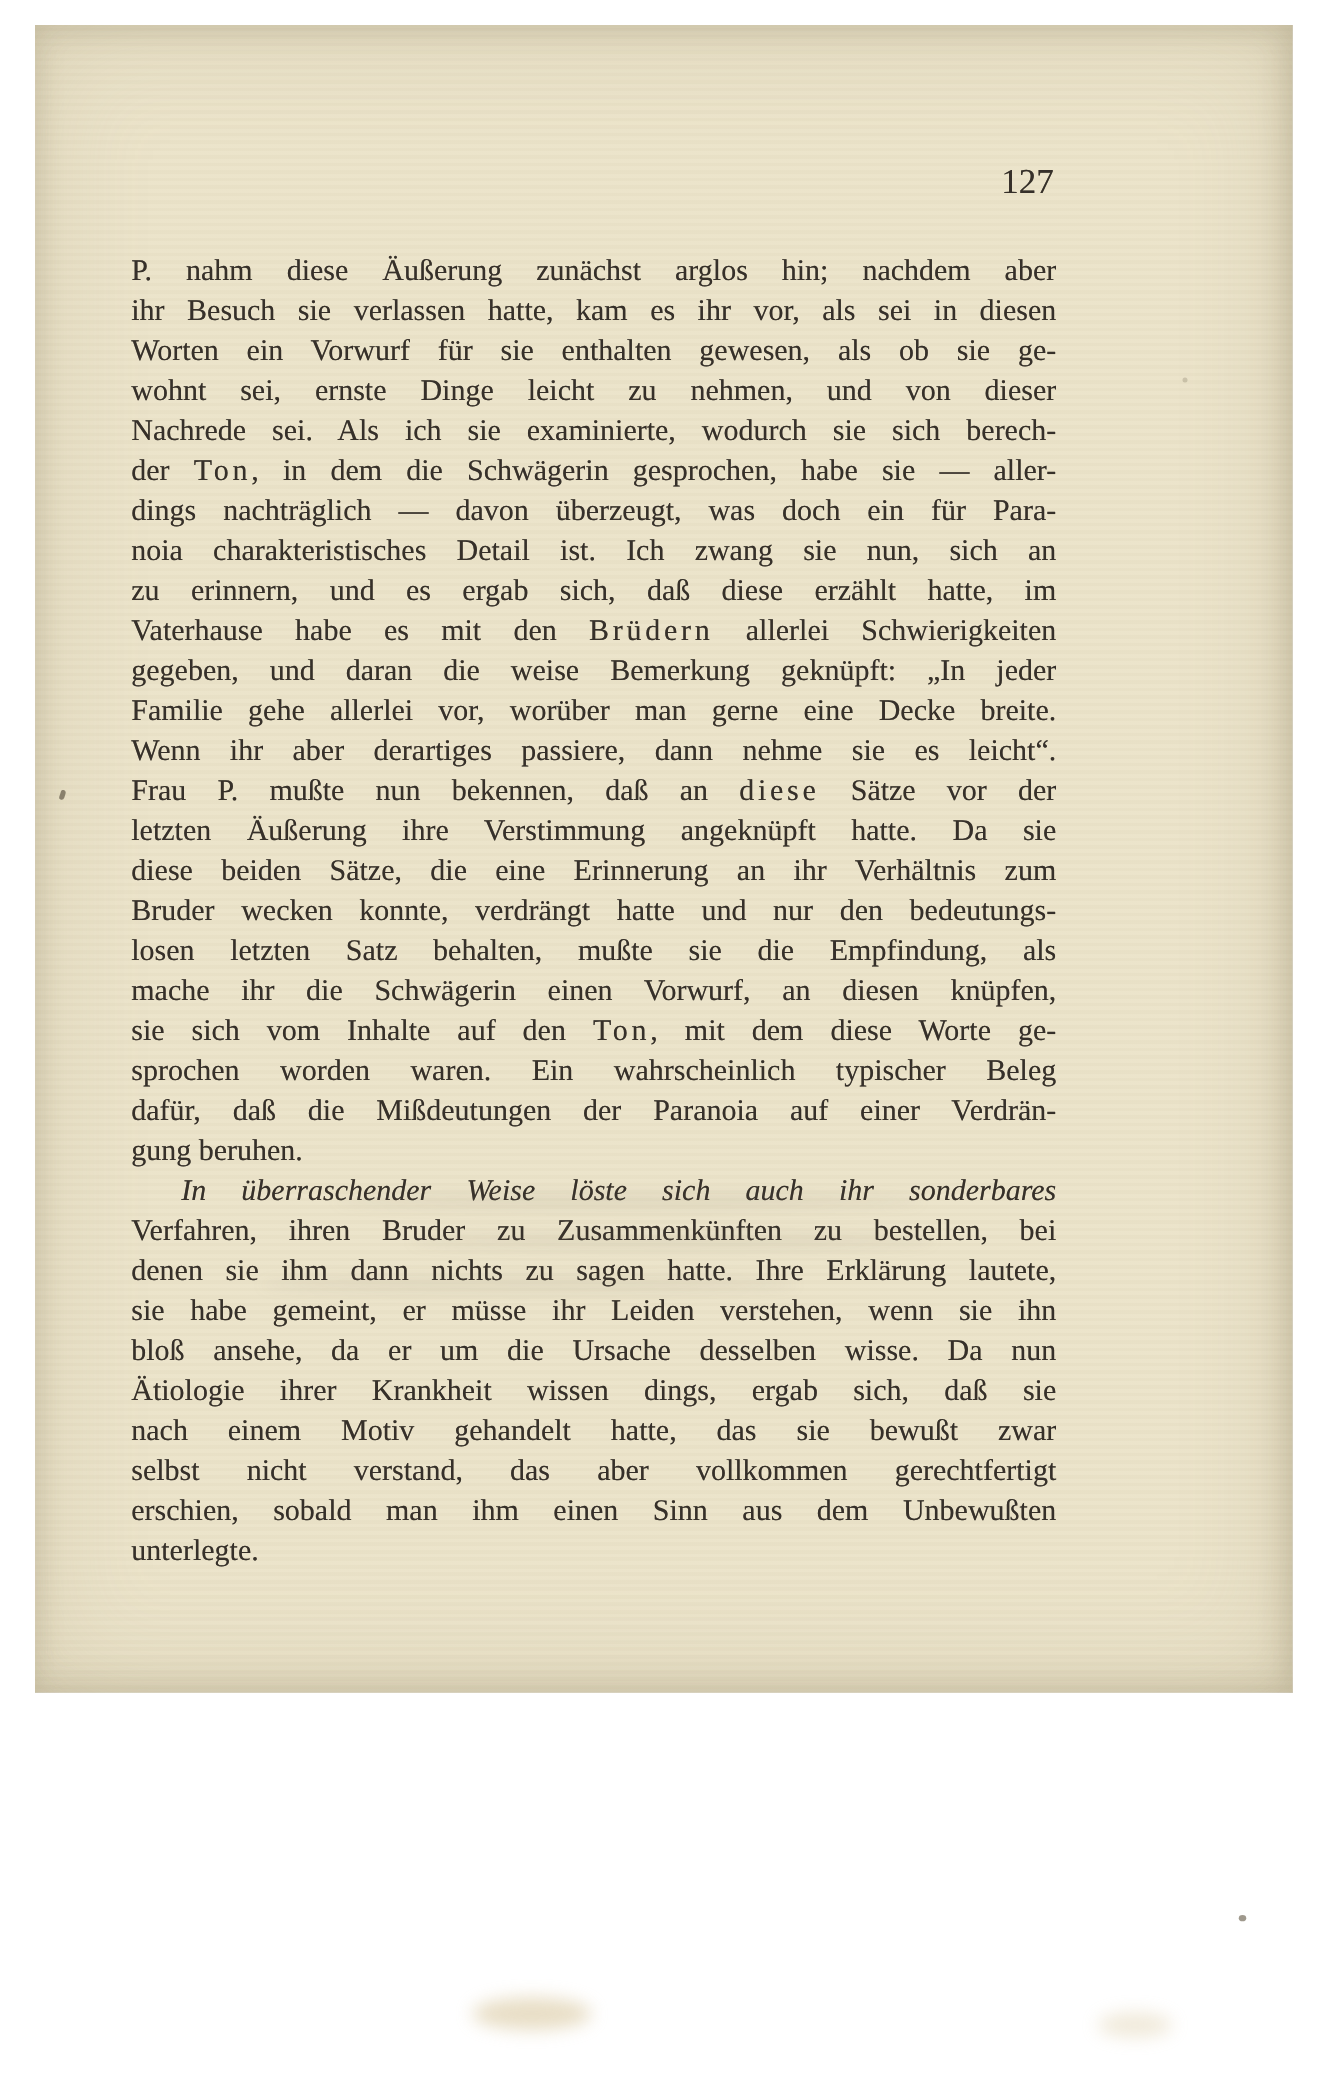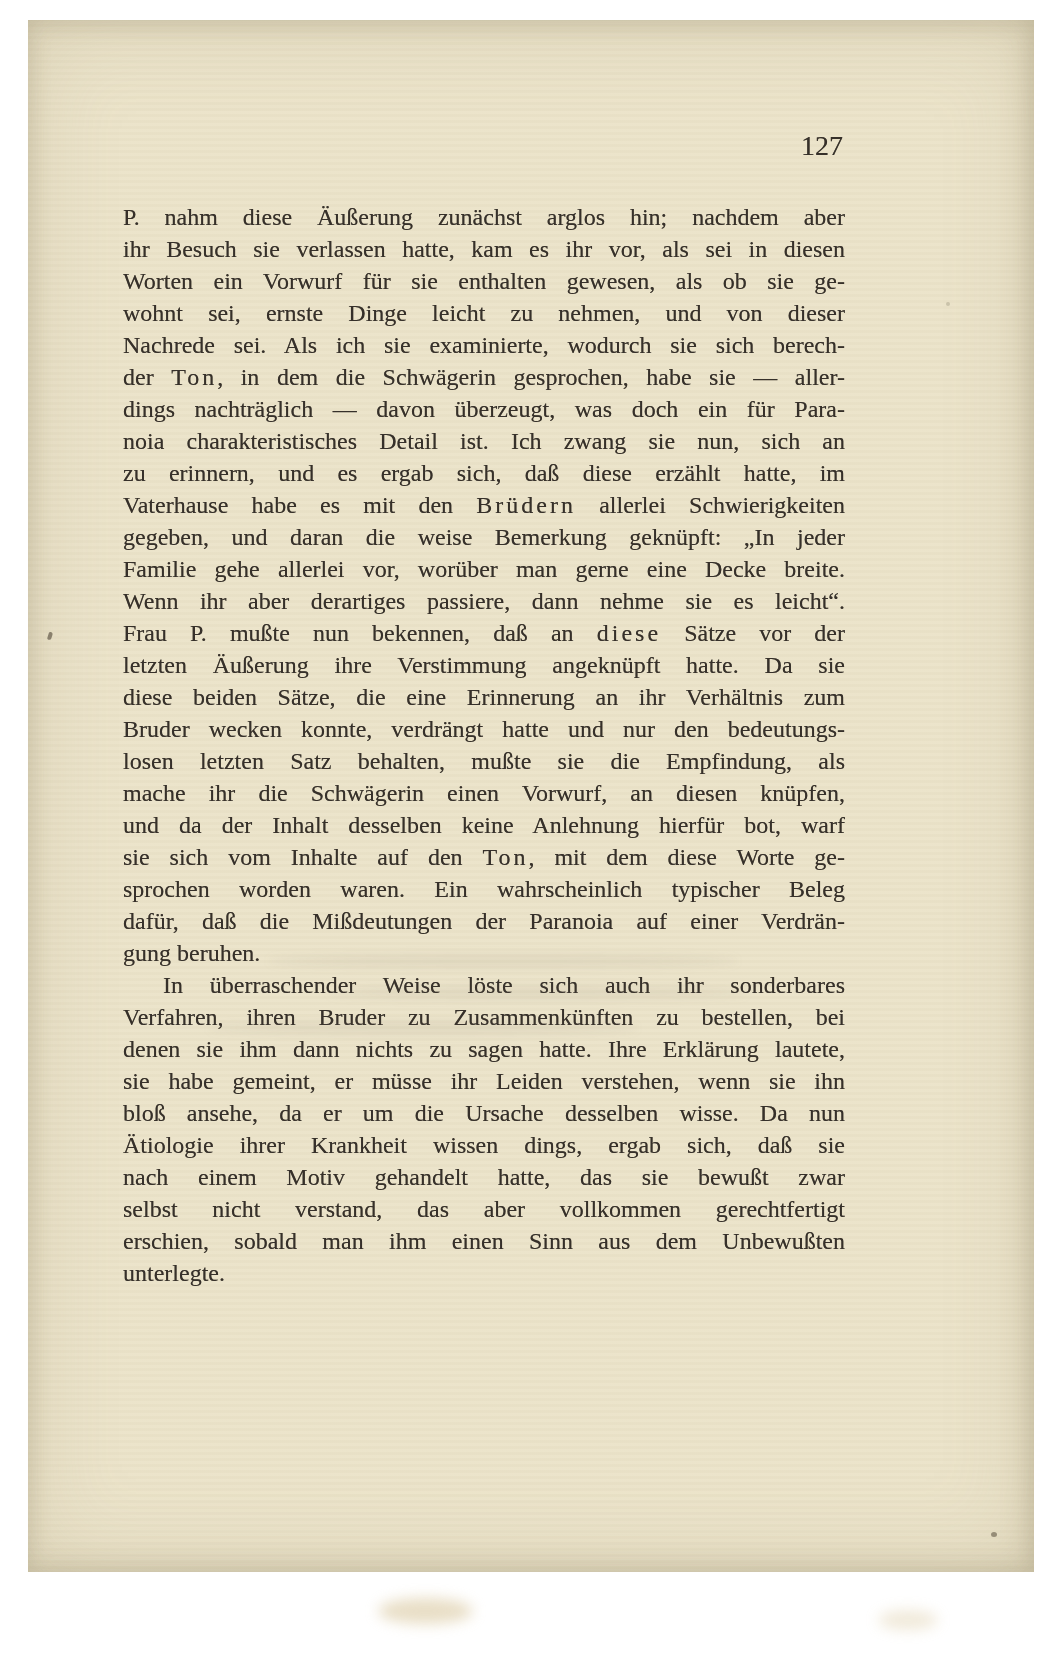--- a/index.html
+++ b/index.html
@@ -12,21 +12,21 @@
     height: 1661px;
     position: relative;
     font-family: "Liberation Serif", "DejaVu Serif", serif;
     overflow: hidden;
   }
   .page {
     position: absolute;
     left: 28px;
     top: 20px;
     width: 1006px;
-    height: 1552px;
+    height: 1334px;
     background-color: var(--paper, #ebe3c9);
     background-image:
       repeating-linear-gradient(0deg,
         rgba(255,255,255,0.03) 0px, rgba(255,255,255,0.03) 3px,
         rgba(120,110,85,0.025) 3px, rgba(120,110,85,0.025) 6px);
     box-shadow:
       inset 0 0 90px rgba(150,138,105,0.22),
       inset -7px 0 28px rgba(140,128,95,0.18),
       inset 0 -7px 26px rgba(140,128,95,0.12),
       inset 0 5px 18px rgba(150,138,105,0.10);
@@ -50,27 +50,27 @@
     color: var(--ink, #36302a);
     font-size: 24px;
     line-height: 32px;
     text-shadow: 0 0 0.5px rgba(45,40,30,0.55);
   }
   .line {
     height: 32px;
     white-space: nowrap;
     text-align: justify;
     text-align-last: justify;
-    margin-left: 18px;
   }
   .line.para-end {
     text-align-last: left;
   }
   .line.indent {
     text-indent: 40px;
+    font-style: italic;
   }
   .gesperrt {
     letter-spacing: 3px;
   }
   
   .ghost {
     position: absolute;
     background: rgba(128,122,96,0.10);
     filter: blur(5px);
     border-radius: 50%;
@@ -126,21 +126,20 @@
         <div class="line"><span>Vaterhause habe es mit den </span><span class="gesperrt">Brüdern</span><span> allerlei Schwierigkeiten</span></div>
         <div class="line"><span>gegeben, und daran die weise Bemerkung geknüpft: „In jeder</span></div>
         <div class="line"><span>Familie gehe allerlei vor, worüber man gerne eine Decke breite.</span></div>
         <div class="line"><span>Wenn ihr aber derartiges passiere, dann nehme sie es leicht“.</span></div>
         <div class="line"><span>Frau P. mußte nun bekennen, daß an </span><span class="gesperrt">diese</span><span> Sätze vor der</span></div>
         <div class="line"><span>letzten Äußerung ihre Verstimmung angeknüpft hatte. Da sie</span></div>
         <div class="line"><span>diese beiden Sätze, die eine Erinnerung an ihr Verhältnis zum</span></div>
         <div class="line"><span>Bruder wecken konnte, verdrängt hatte und nur den bedeutungs-</span></div>
         <div class="line"><span>losen letzten Satz behalten, mußte sie die Empfindung, als</span></div>
         <div class="line"><span>mache ihr die Schwägerin einen Vorwurf, an diesen knüpfen,</span></div>
-        <div class="line"><span>und da der Inhalt desselben keine Anlehnung hierfür bot, warf</span></div>
         <div class="line"><span>sie sich vom Inhalte auf den </span><span class="gesperrt">Ton</span><span>, mit dem diese Worte ge-</span></div>
         <div class="line"><span>sprochen worden waren. Ein wahrscheinlich typischer Beleg</span></div>
         <div class="line"><span>dafür, daß die Mißdeutungen der Paranoia auf einer Verdrän-</span></div>
         <div class="line para-end"><span>gung beruhen.</span></div>
       </div>
       <div>
         <div class="line indent"><span>In überraschender Weise löste sich auch ihr sonderbares</span></div>
         <div class="line"><span>Verfahren, ihren Bruder zu Zusammenkünften zu bestellen, bei</span></div>
         <div class="line"><span>denen sie ihm dann nichts zu sagen hatte. Ihre Erklärung lautete,</span></div>
         <div class="line"><span>sie habe gemeint, er müsse ihr Leiden verstehen, wenn sie ihn</span></div>

